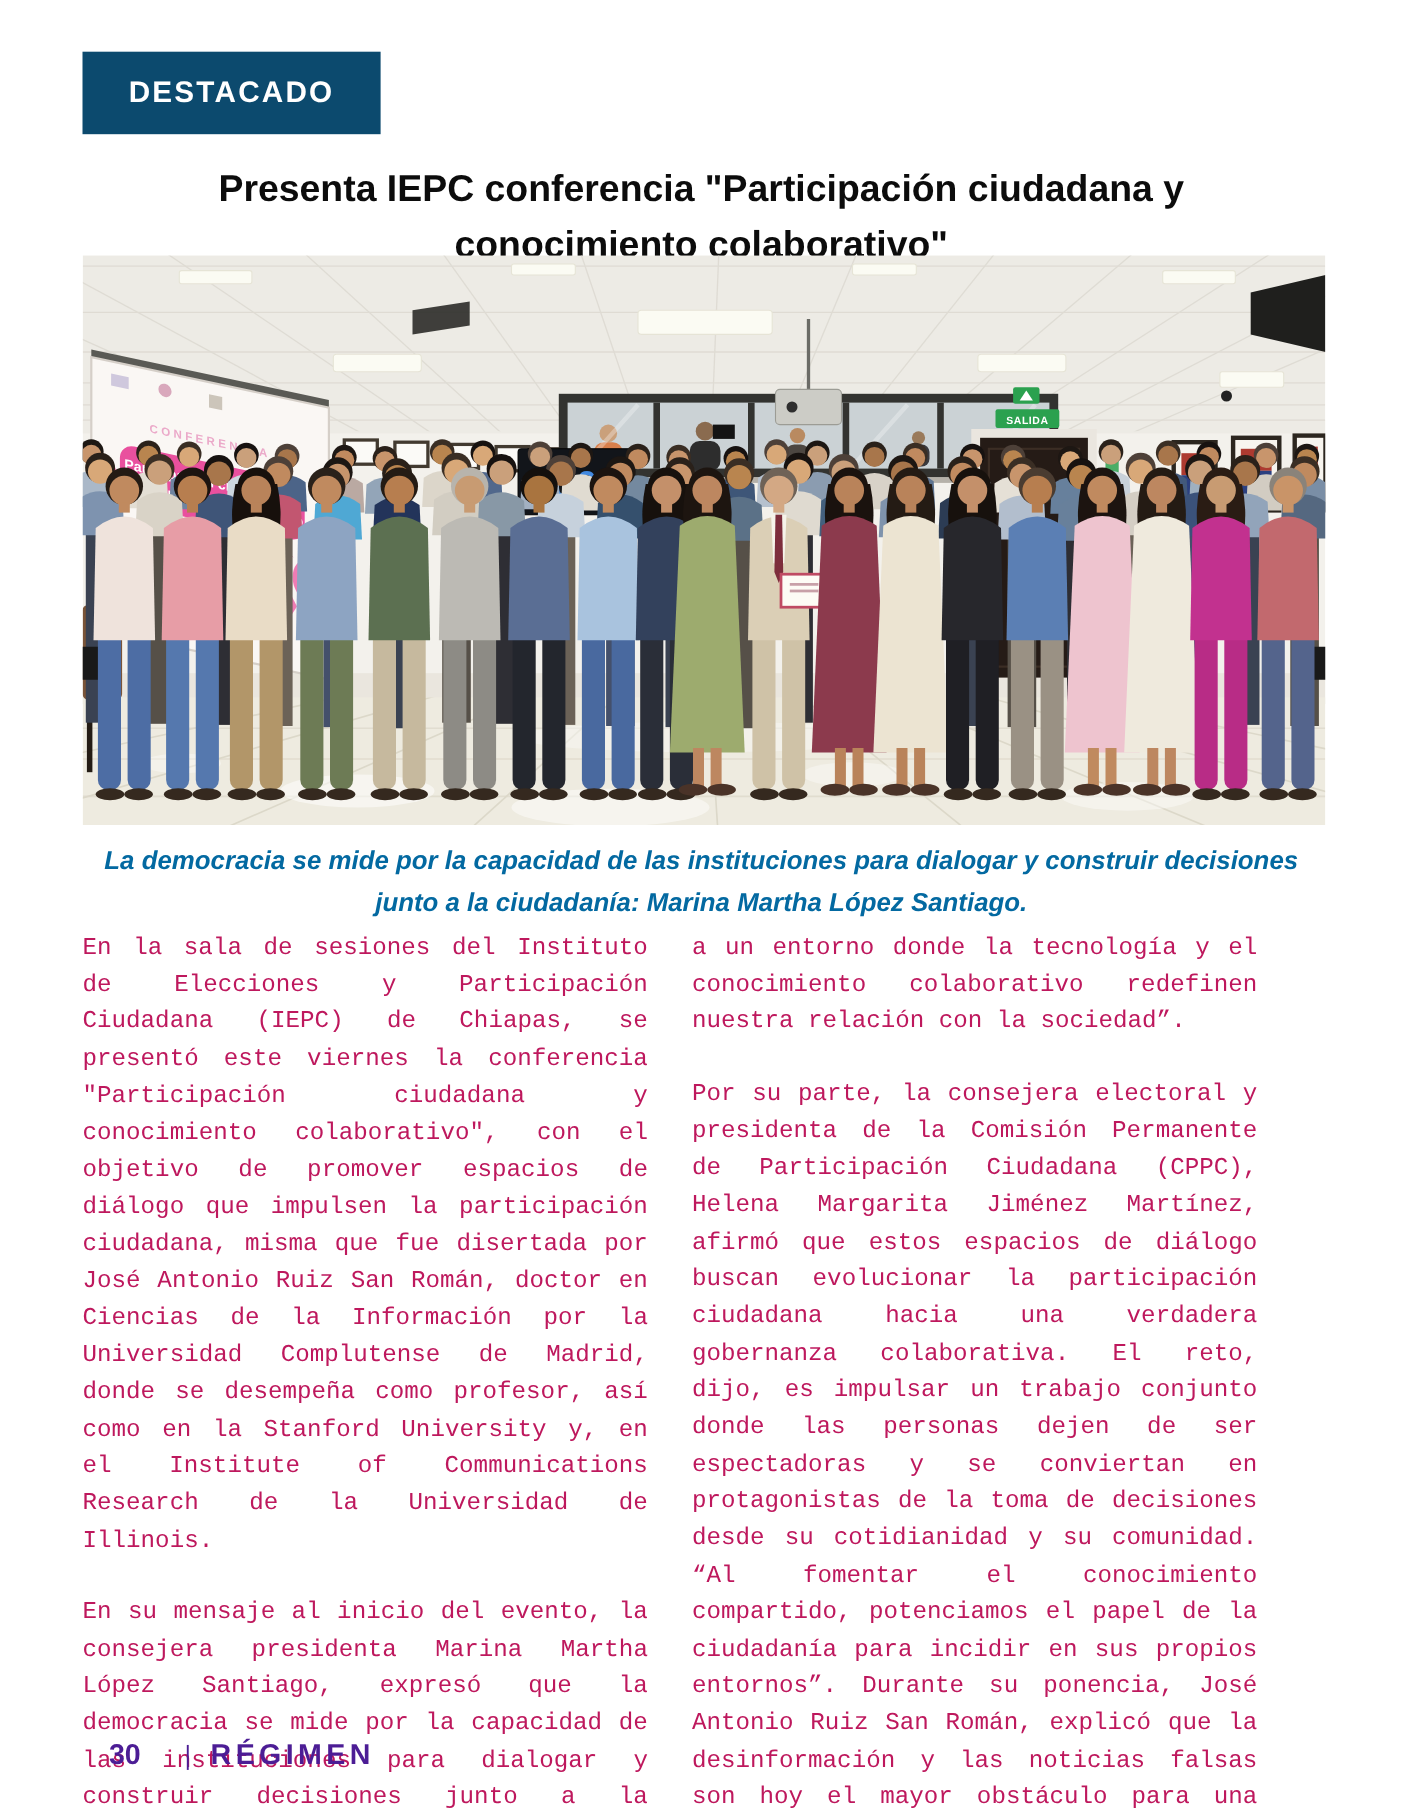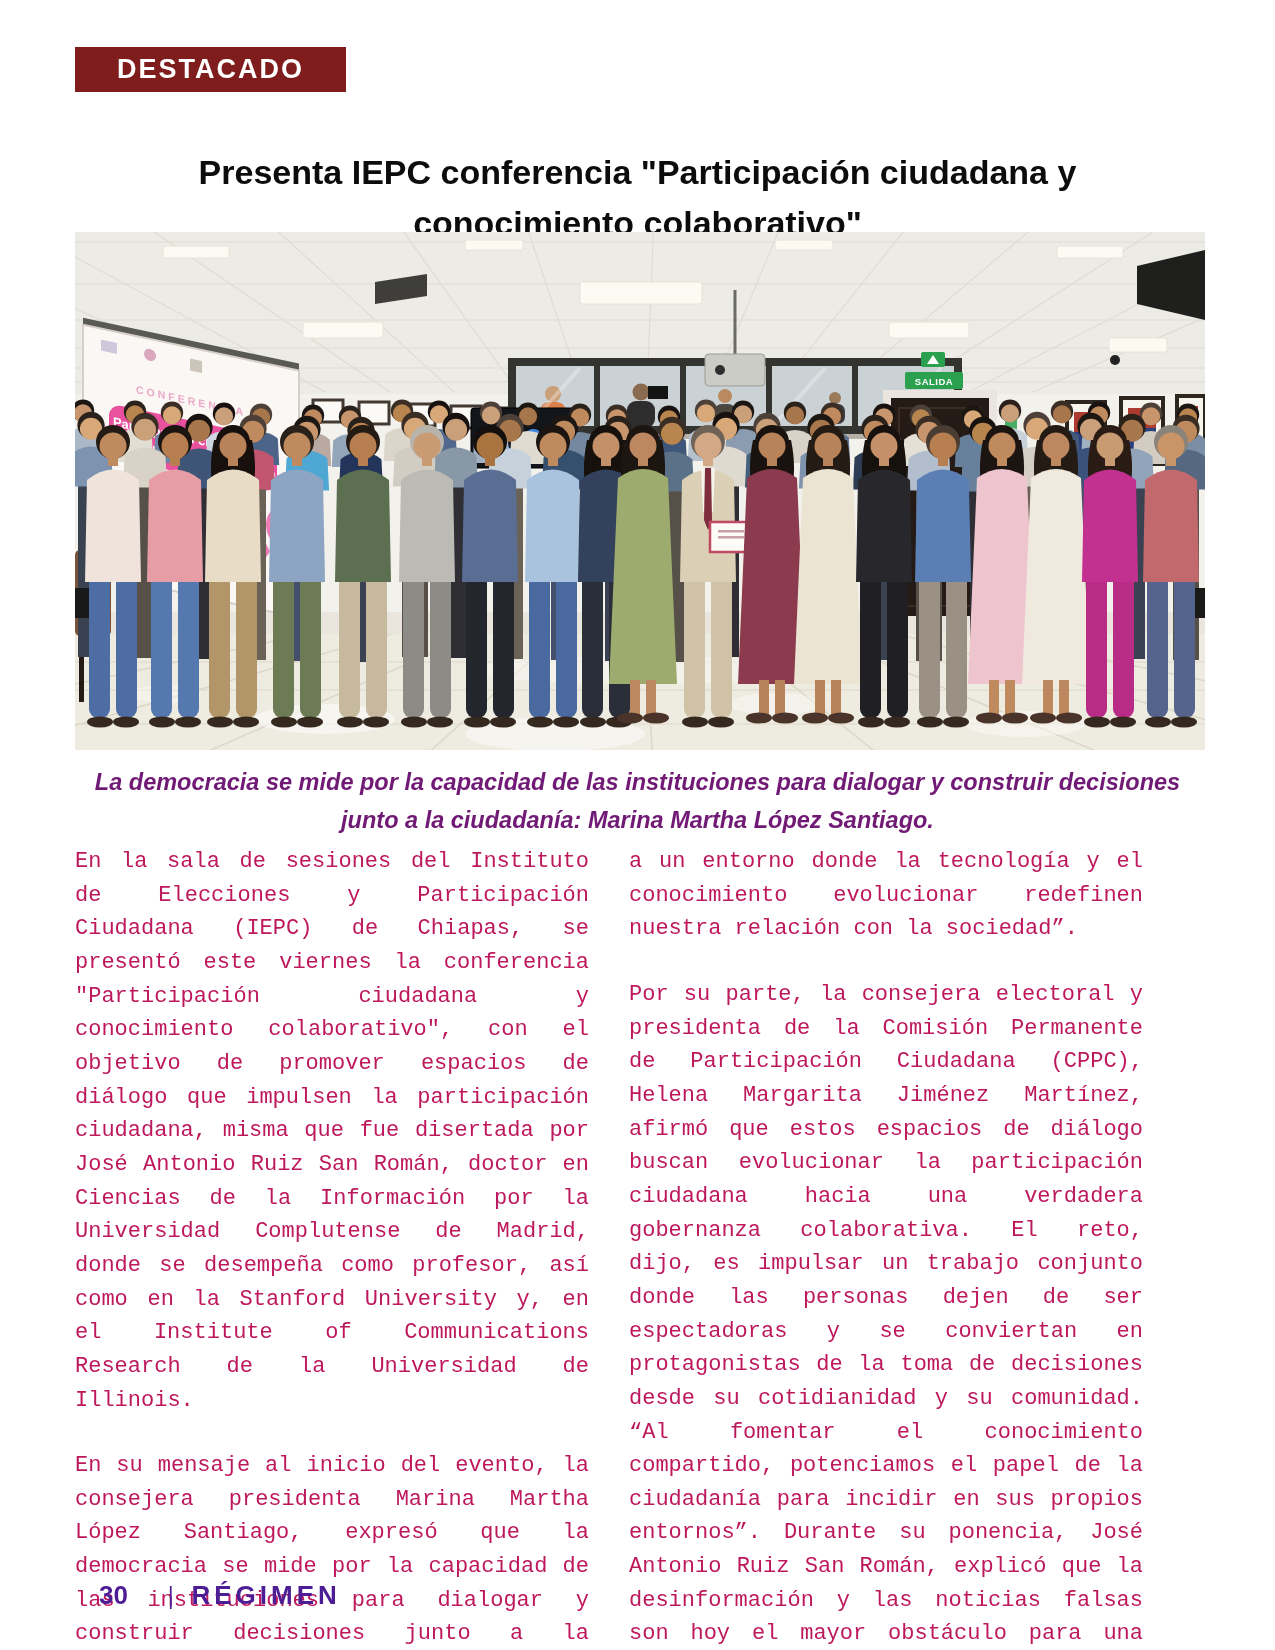--- a/index.html
+++ b/index.html
@@ -1,26 +1,26 @@
 <!DOCTYPE html>
 <html lang="es"><head>
 <meta charset="utf-8">
 <style>
   html,body{margin:0;padding:0;background:#ffffff;}
   .page{position:relative;width:1275px;height:1650px;background:#ffffff;overflow:hidden;
         font-family:"Liberation Sans",sans-serif;}
-  .badge{position:absolute;left:75px;top:47px;background:#7f1d1d;color:#ffffff;
-         font-weight:bold;font-size:27px;letter-spacing:2px;padding:9px 42px;line-height:1;}
+  .badge{position:absolute;left:75px;top:47px;background:#0c4a6e;color:#ffffff;
+         font-weight:bold;font-size:27px;letter-spacing:2px;padding:24px 42px;line-height:1;}
   .headline{position:absolute;top:124px;left:50%;transform:translateX(-50%);width:1050px;
             text-align:center;font-weight:bold;font-size:34px;line-height:1.52;color:#0c0c0c;}
   .photo-wrap{position:absolute;left:75px;top:232px;width:1130px;height:518px;overflow:hidden;}
   .photo-wrap svg{display:block;}
   .subtitle{position:absolute;top:764px;left:50%;transform:translateX(-50%);width:1095px;
             text-align:center;font-style:italic;font-weight:bold;font-size:23.5px;
-            line-height:1.6;color:#701a75;}
+            line-height:1.6;color:#0369a1;}
   .columns{position:absolute;left:75px;top:845px;width:1068px;display:flex;gap:40px;}
   .col{flex:1;font-family:Liberation Mono, monospace;font-size:22px;line-height:1.53;
        text-align:justify;color:#be185d;hyphens:auto;}
   .col p{margin:0 0 32px 0;}
   .footer{position:absolute;left:99px;top:1580px;display:flex;align-items:baseline;color:#4c1d95;}
   .footer .num{font-weight:bold;font-size:26px;font-family:"Liberation Sans",sans-serif;}
   .footer .sep{margin:0 18px 0 40px;font-family:"Liberation Serif",serif;font-weight:bold;font-size:25px;}
   .footer .mag{font-family:Liberation Sans, sans-serif;font-weight:bold;font-size:26px;letter-spacing:4px;}
 </style>
 </head>
@@ -598,21 +598,21 @@
   </div>
 
   <div class="subtitle">La democracia se mide por la capacidad de las instituciones para dialogar y construir decisiones junto a la ciudadanía: Marina Martha López Santiago.</div>
 
   <div class="columns">
     <div class="col">
       <p>En la sala de sesiones del Instituto de Elecciones y Participación Ciudadana (IEPC) de Chiapas, se presentó este viernes la conferencia "Participación ciudadana y conocimiento colaborativo", con el objetivo de promover espacios de diálogo que impulsen la participación ciudadana, misma que fue disertada por José Antonio Ruiz San Román, doctor en Ciencias de la Información por la Universidad Complutense de Madrid, donde se desempeña como profesor, así como en la Stanford University y, en el Institute of Communications Research de la Universidad de Illinois.</p>
       <p>En su mensaje al inicio del evento, la consejera presidenta Marina Martha López Santiago, expresó que la democracia se mide por la capacidad de las instituciones para dialogar y construir decisiones junto a la ciudadanía, pasando de ser observadora a protagonista de la vida pública. Añadió que “en el IEPC entendemos que fortalecer la participación es un mandato permanente que nos exige adaptarnos</p>
     </div>
     <div class="col">
-      <p>a un entorno donde la tecnología y el conocimiento evolucionar redefinen nuestra relación con la sociedad”.</p>
+      <p>a un entorno donde la tecnología y el conocimiento colaborativo redefinen nuestra relación con la sociedad”.</p>
       <p>Por su parte, la consejera electoral y presidenta de la Comisión Permanente de Participación Ciudadana (CPPC), Helena Margarita Jiménez Martínez, afirmó que estos espacios de diálogo buscan evolucionar la participación ciudadana hacia una verdadera gobernanza colaborativa. El reto, dijo, es impulsar un trabajo conjunto donde las personas dejen de ser espectadoras y se conviertan en protagonistas de la toma de decisiones desde su cotidianidad y su comunidad. “Al fomentar el conocimiento compartido, potenciamos el papel de la ciudadanía para incidir en sus propios entornos”. Durante su ponencia, José Antonio Ruiz San Román, explicó que la desinformación y las noticias falsas son hoy el mayor obstáculo para una participación ciudadana libre, ya que fragmentan la confianza en las instituciones.</p>
     </div>
   </div>
 
   <div class="footer">
     <span class="num">30</span>
     <span class="sep">|</span>
     <span class="mag">RÉGIMEN</span>
   </div>
 

